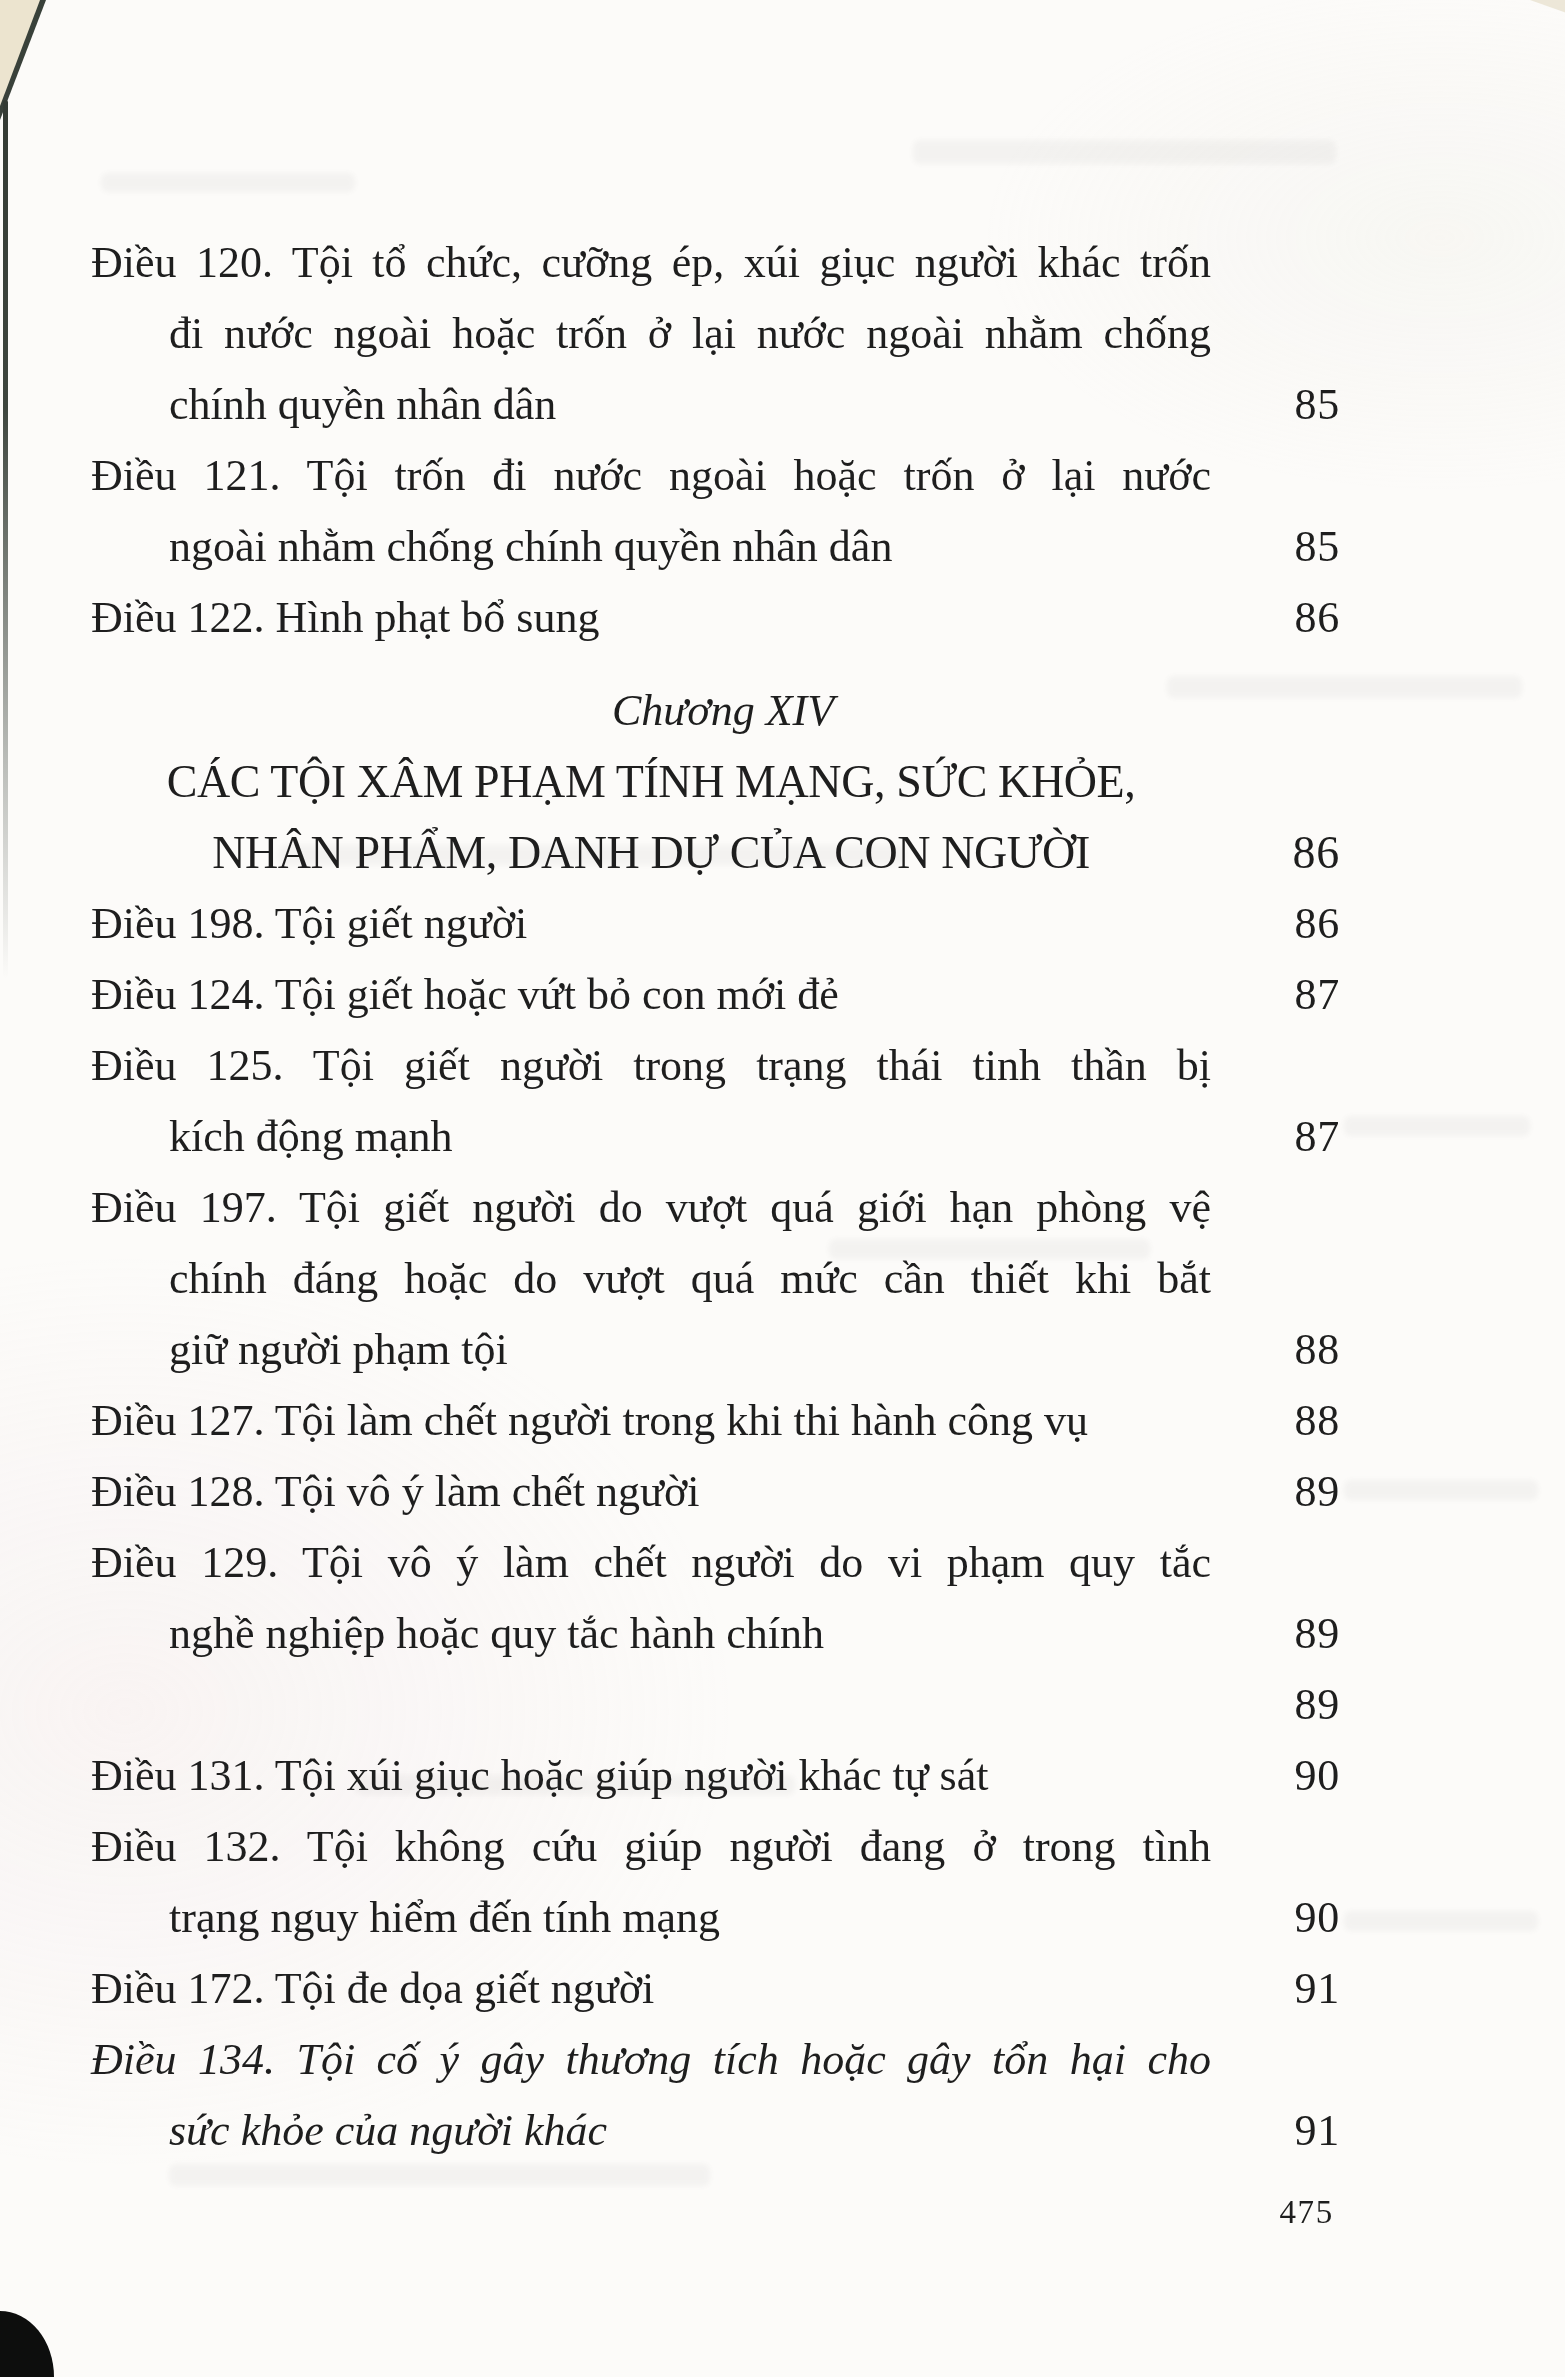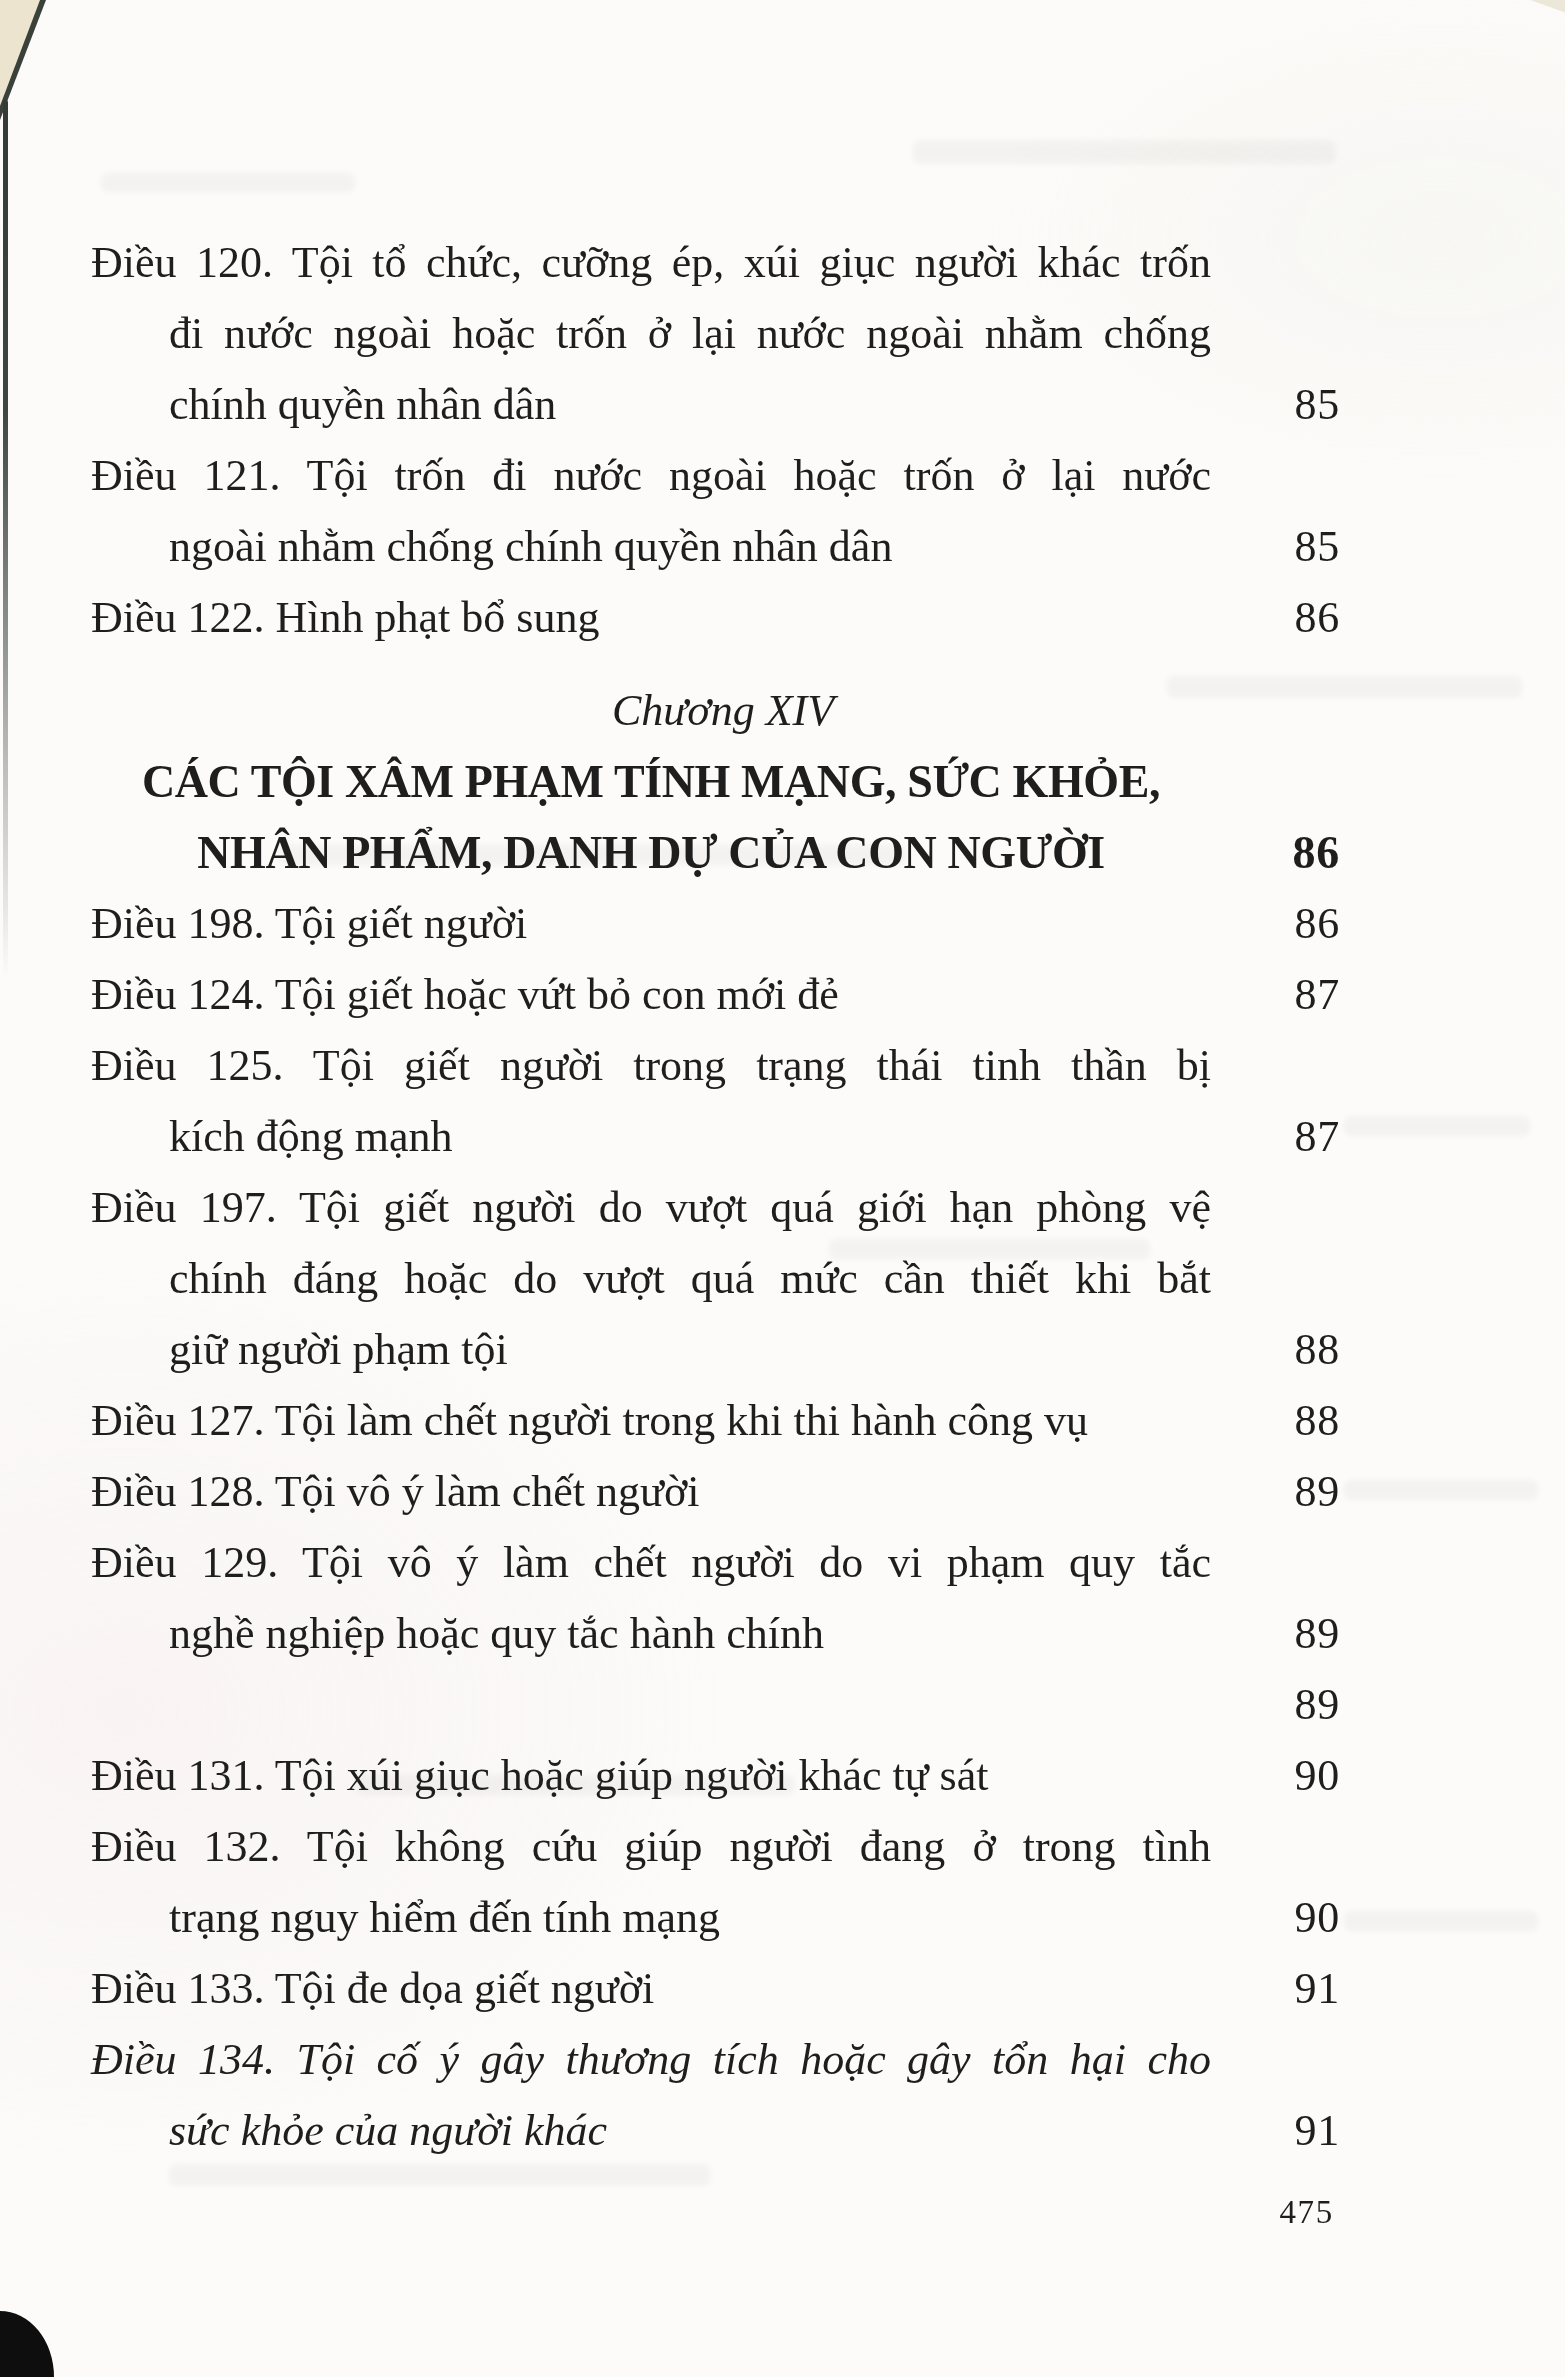--- a/index.html
+++ b/index.html
@@ -79,21 +79,21 @@
     font-style:normal;
     letter-spacing:0.8px;
   }
   .row.center{text-align:center;white-space:nowrap;}
   .kicker{
     font-style:italic;
     margin-top:22px;
     padding-left:144px;
   }
   .title{
-    font-weight:700;
+    font-weight:400;
     font-size:46px;
     letter-spacing:-0.4px;
   }
   .footer{
     position:absolute;left:85px;top:2185px;width:1249px;
     text-align:right;
     font-size:33px;
     line-height:54px;
     letter-spacing:1.7px;
   }
@@ -163,21 +163,21 @@
       <div class="row"><span class="pg">89</span></div>
     </div>
     <div class="entry">
       <div class="row"><span class="lt">Điều 131. Tội xúi giục hoặc giúp người khác tự sát</span><span class="pg">90</span></div>
     </div>
     <div class="entry">
       <div class="row j"><span class="lt">Điều 132. Tội không cứu giúp người đang ở trong tình</span></div>
       <div class="row indent"><span class="lt">trạng nguy hiểm đến tính mạng</span><span class="pg">90</span></div>
     </div>
     <div class="entry">
-      <div class="row"><span class="lt">Điều 133. Tội đe dọa giết người</span><span class="pg">91</span></div>
+      <div class="row"><span class="lt">Điều 172. Tội đe dọa giết người</span><span class="pg">91</span></div>
     </div>
     <div class="entry">
       <div class="row j it"><span class="lt">Điều 134. Tội cố ý gây thương tích hoặc gây tổn hại cho</span></div>
       <div class="row indent it"><span class="lt">sức khỏe của người khác</span><span class="pg">91</span></div>
     </div>
   </div>
 
 <div class="footer">475</div>
 
 

